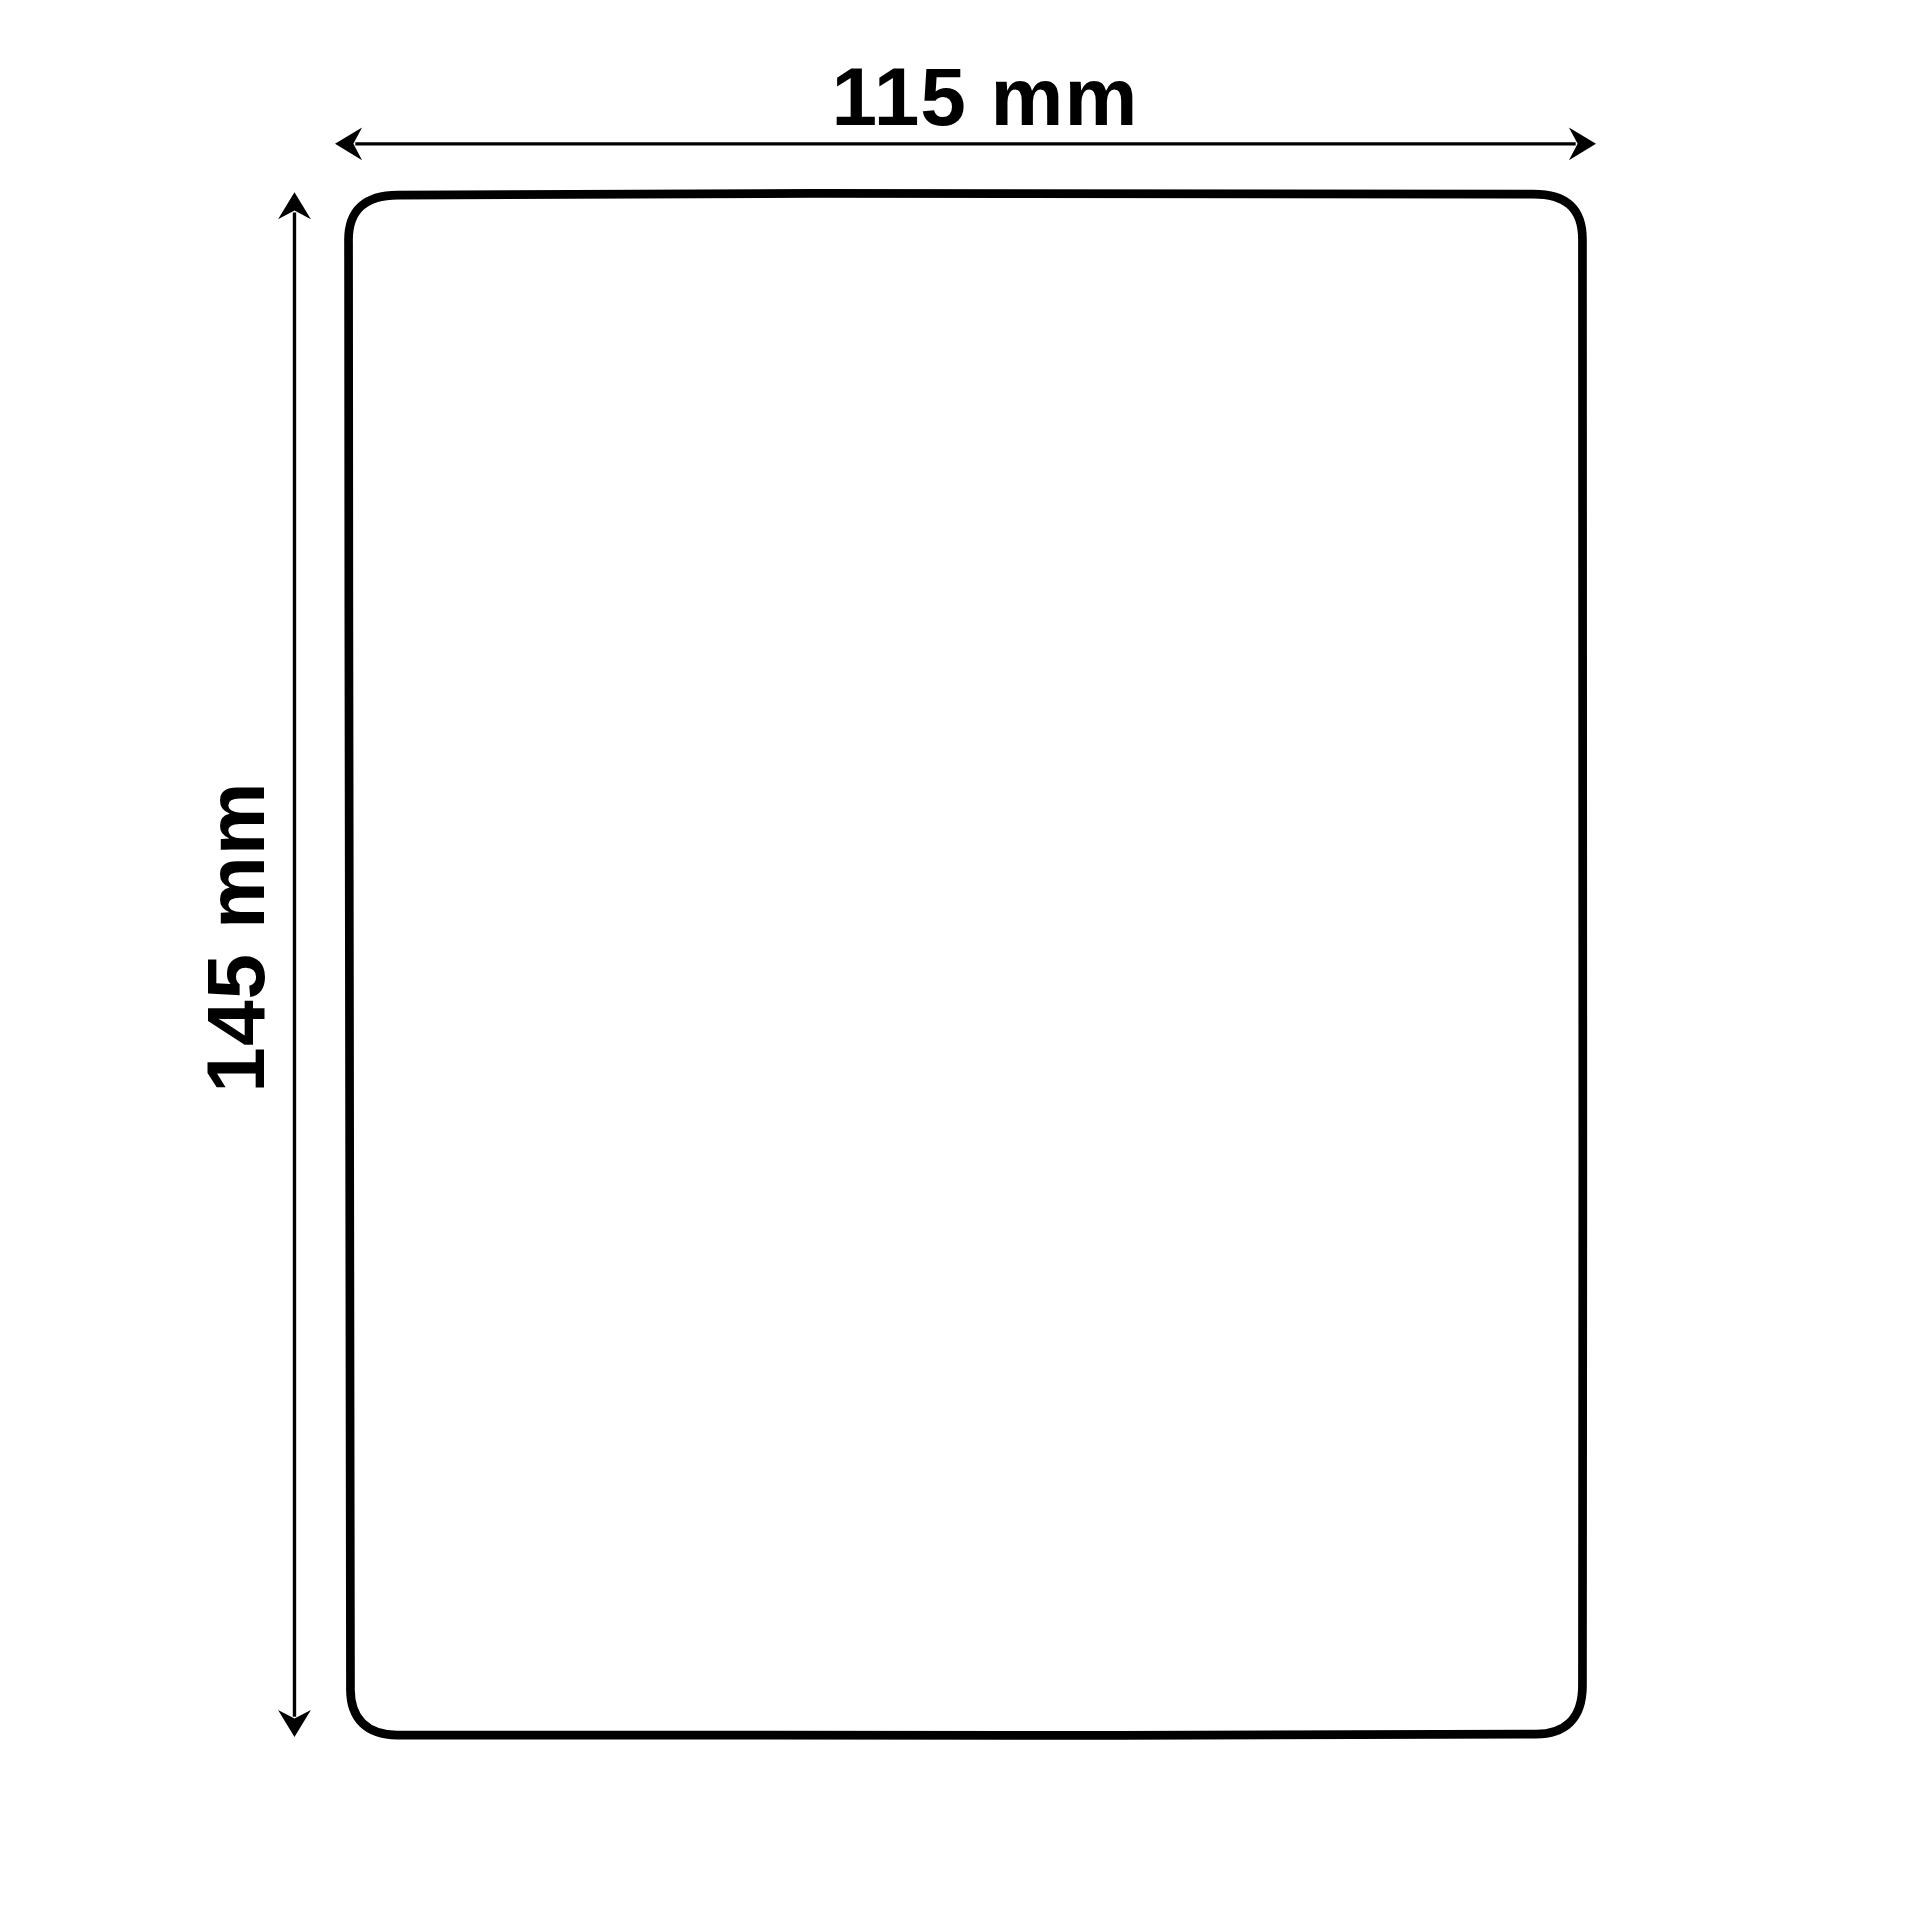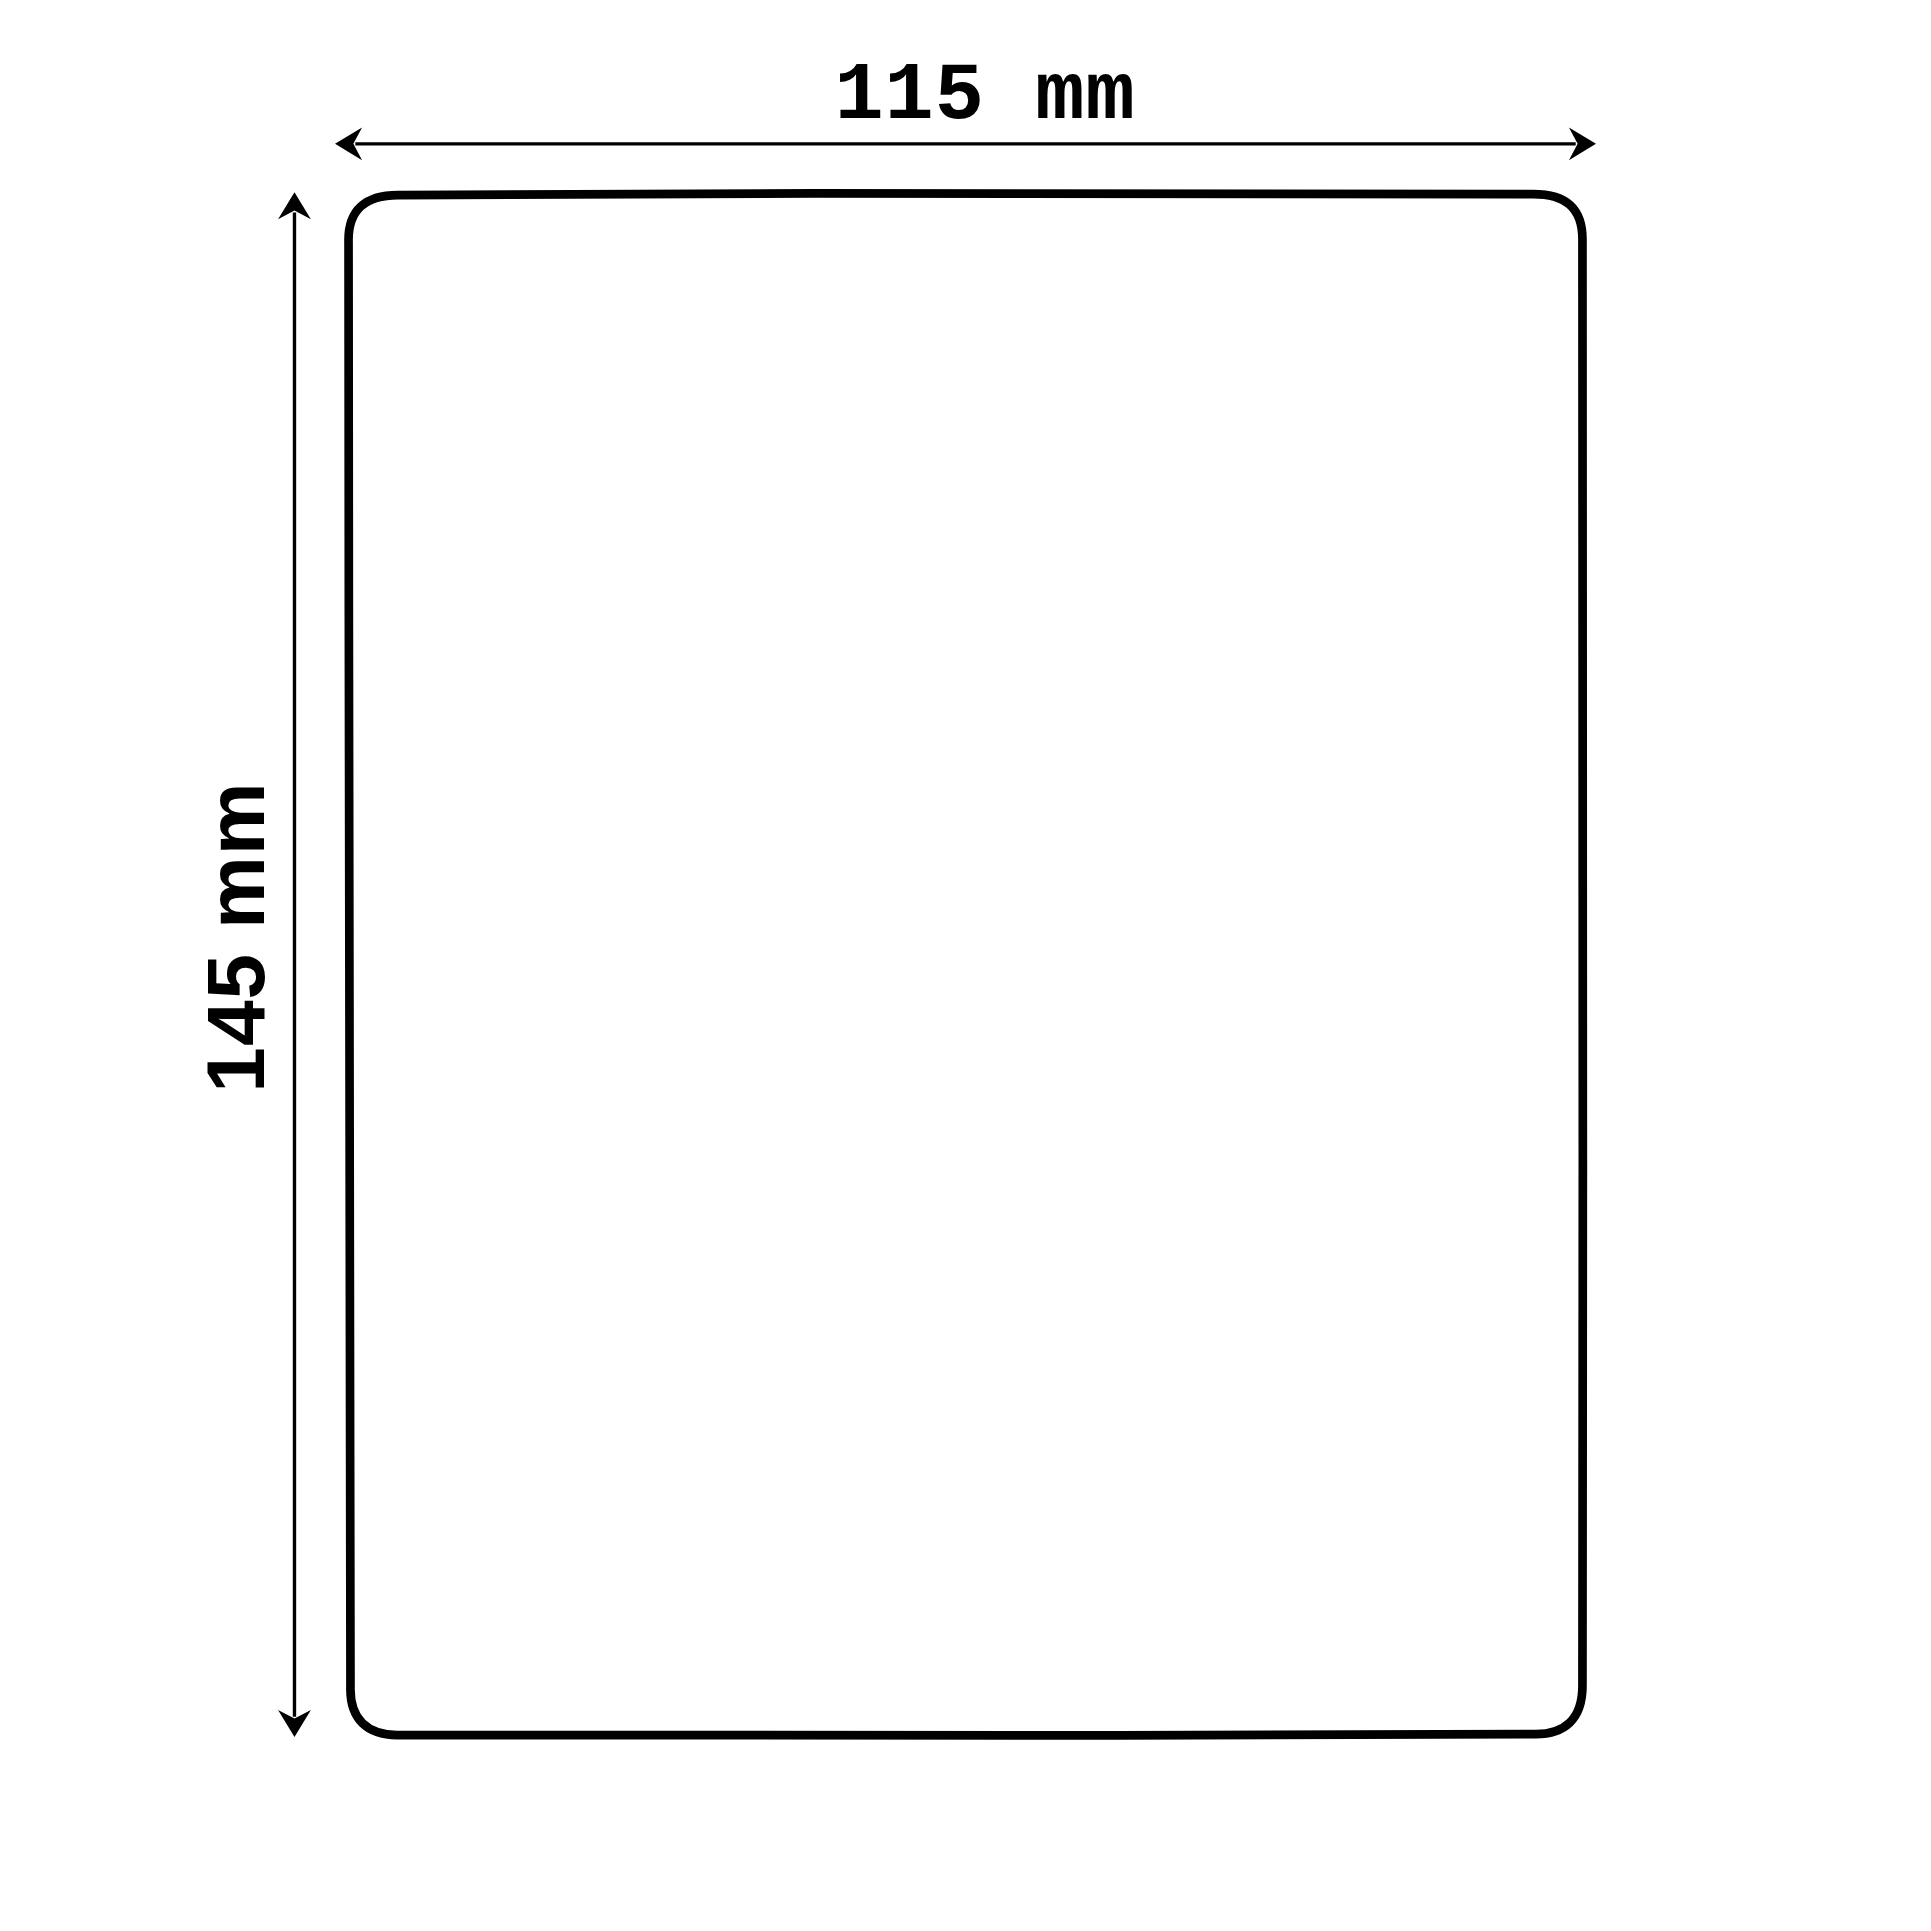--- a/index.html
+++ b/index.html
@@ -28,21 +28,20 @@
     font-weight: 700;
     font-size: 82px;
     line-height: 1;
     white-space: nowrap;
     letter-spacing: 1px;
   }
   .dim-label.width {
     left: 985px;
     top: 56px;
     transform: translateX(-50%);
-    font-family: Liberation Mono, monospace;
   }
   .dim-label.height {
     left: 236px;
     top: 937px;
     transform: translate(-50%, -50%) rotate(-90deg);
   }
 </style>
 </head>
 <body>
 

